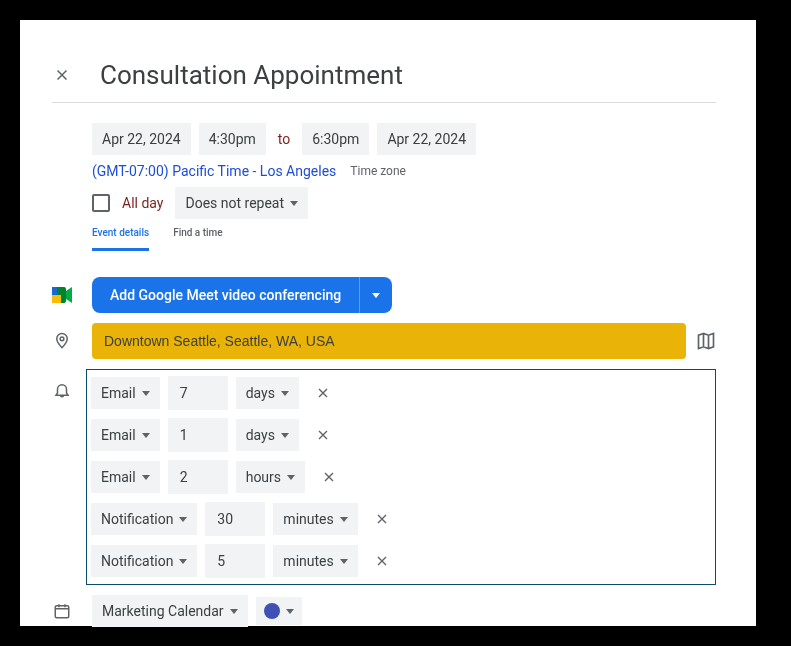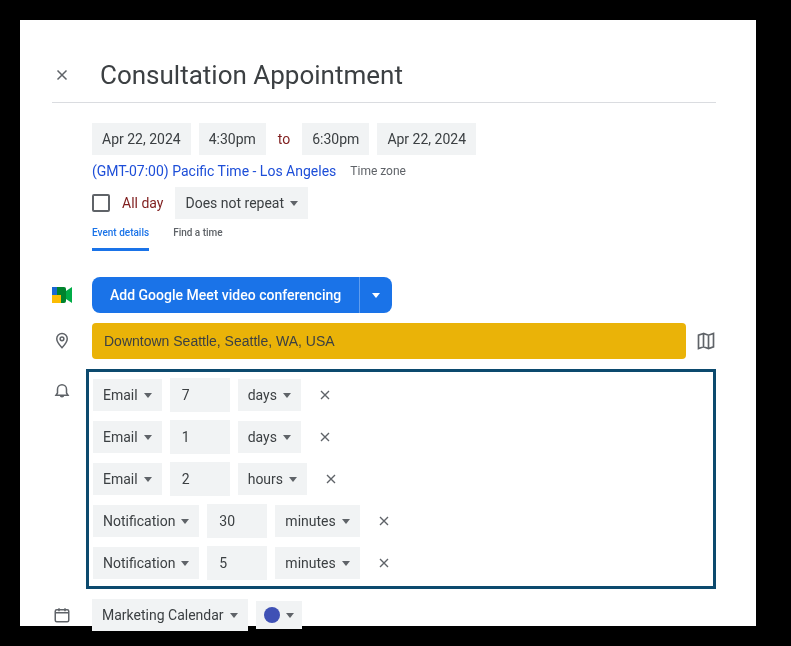--- a/index.html
+++ b/index.html
@@ -141,21 +141,21 @@
     font-size: 14px;
     color: #3c4043;
     outline: none;
   }
   .map-icon {
     width: 20px; height: 20px;
     color: #5f6368;
     cursor: pointer;
   }
   .notif-block {
-    border: 3px solid #0c4a6e;
+    border: 1px solid #0c4a6e;
     padding: 6px 4px;
     margin-left: -6px;
   }
   .notif-row {
     display: flex;
     align-items: center;
     gap: 8px;
     margin-bottom: 8px;
   }
   .notif-row:last-child { margin-bottom: 0; }

